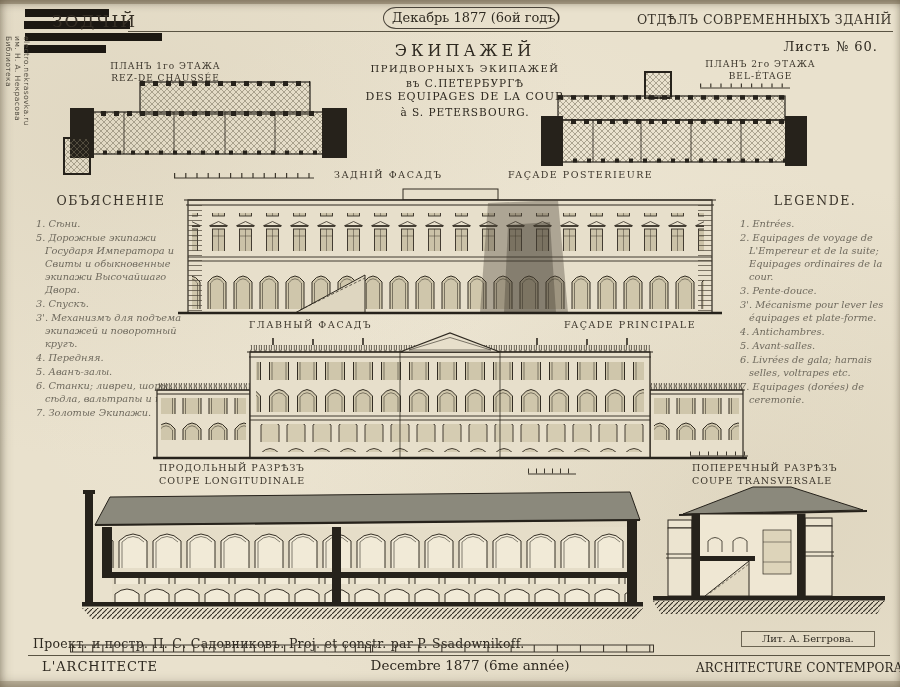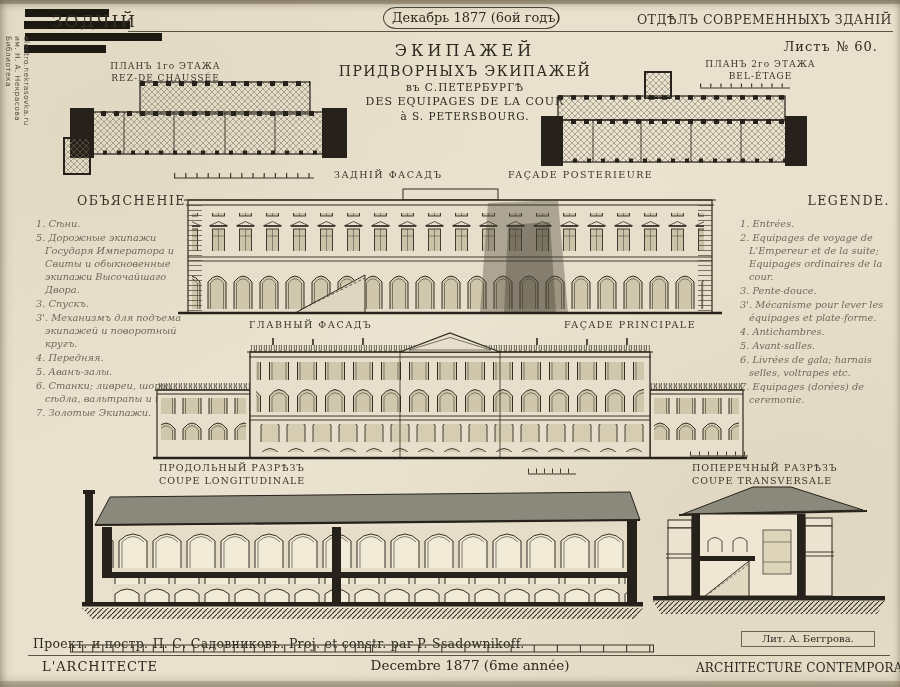--- a/index.html
+++ b/index.html
@@ -23,31 +23,31 @@
   .datebox{left:383px;top:7px;width:158px;text-align:center;font-size:13px;
     border:1.2px solid #4a443a;border-radius:13px/11px;padding:2px 8px 3px;}
   .section-title{right:8px;top:12px;font-size:12.5px;letter-spacing:.5px;color:#3a342a;}
   .rule-top{left:128px;top:31px;width:765px;height:1.3px;background:#5a5443;}
   .sheet-no{right:22px;top:39px;font-size:13px;letter-spacing:1px;}
   .stamp-vert{position:absolute;left:31px;top:36px;transform:rotate(90deg);transform-origin:0 0;
     width:166px;font-family:"DejaVu Sans",sans-serif;font-size:7.5px;line-height:9px;
     color:#565044;letter-spacing:.4px;z-index:5;}
   .title-block{left:330px;top:42px;width:270px;text-align:center;line-height:1.15;}
   .t-ru1{font-size:16px;letter-spacing:4px;}
-  .t-ru2{font-size:14px;letter-spacing:1.5px;margin-top:3px;}
+  .t-ru2{font-size:10px;letter-spacing:1.5px;margin-top:3px;}
   .t-ru3{font-size:10.5px;letter-spacing:1px;margin-top:2px;}
   .t-fr1{font-size:15px;letter-spacing:3px;margin-top:7px;}
   .t-fr2{font-size:11px;letter-spacing:1px;margin-top:2px;}
   .t-fr3{font-size:10.5px;letter-spacing:1px;margin-top:2px;}
   .plan-label{position:absolute;text-align:center;font-size:9px;letter-spacing:1px;
     line-height:11.5px;color:#3b352b;}
   .fac-label{position:absolute;font-size:9.5px;letter-spacing:1.5px;color:#3b352b;}
   .sec-label{position:absolute;font-size:9.5px;letter-spacing:1px;line-height:12.5px;color:#3b352b;}
   .legend{position:absolute;width:150px;}
-  .legend-title{font-size:12.5px;letter-spacing:1.5px;text-align:right;margin-bottom:9px;color:#3a342a;}
+  .legend-title{font-size:12.5px;letter-spacing:1.5px;text-align:center;margin-bottom:9px;color:#3a342a;}
   .legend-item{font-style:italic;font-size:9.8px;line-height:13px;color:#6f6a5e;
     padding-left:9px;text-indent:-9px;margin-bottom:1px;}
   .credit-left{left:33px;top:636px;font-size:12.5px;letter-spacing:.3px;}
   .credit-right{left:741px;top:631px;font-size:10px;border:1px solid #6b6452;padding:1px 20px 2px;}
   .footer-rule{left:28px;top:655px;width:862px;height:1.2px;background:#5a5443;}
   .footer-left{left:42px;top:659px;font-size:13px;letter-spacing:1px;}
   .footer-center{left:360px;top:657px;width:220px;text-align:center;font-size:13.5px;}
   .footer-right{left:696px;top:661px;font-size:12px;letter-spacing:.2px;}
   .edge-top{left:0;top:0;width:900px;height:4px;background:rgba(110,96,70,.45);}
   .edge-bot{left:0;top:681px;width:900px;height:6px;background:rgba(120,106,80,.35);}

